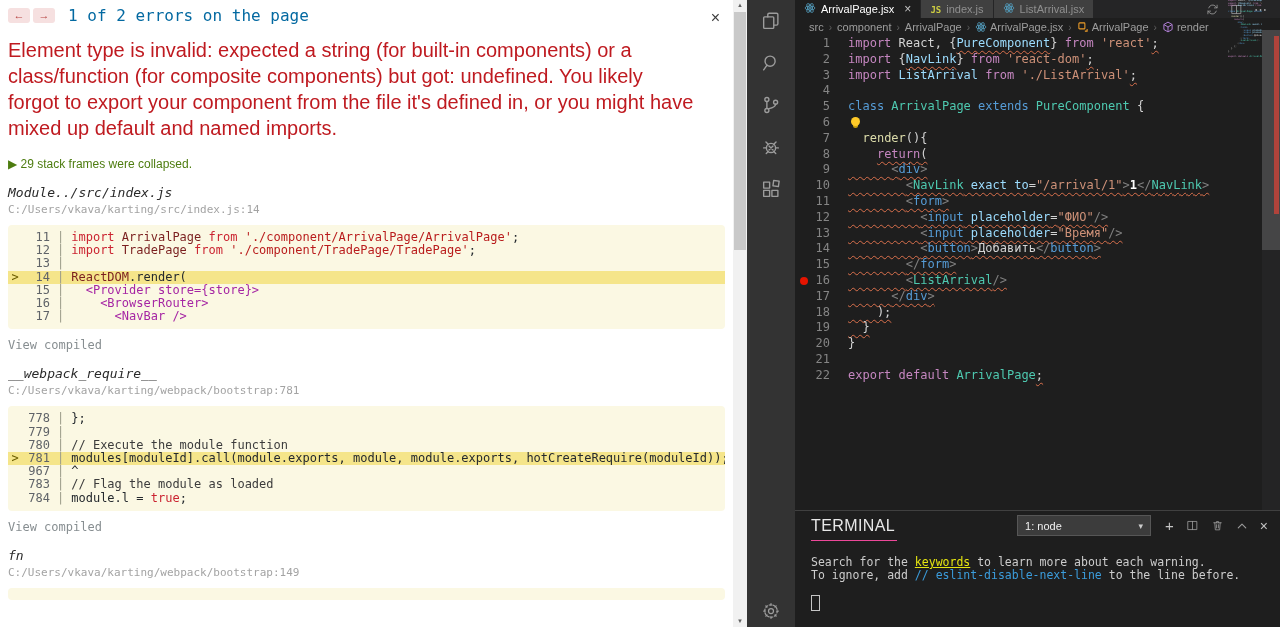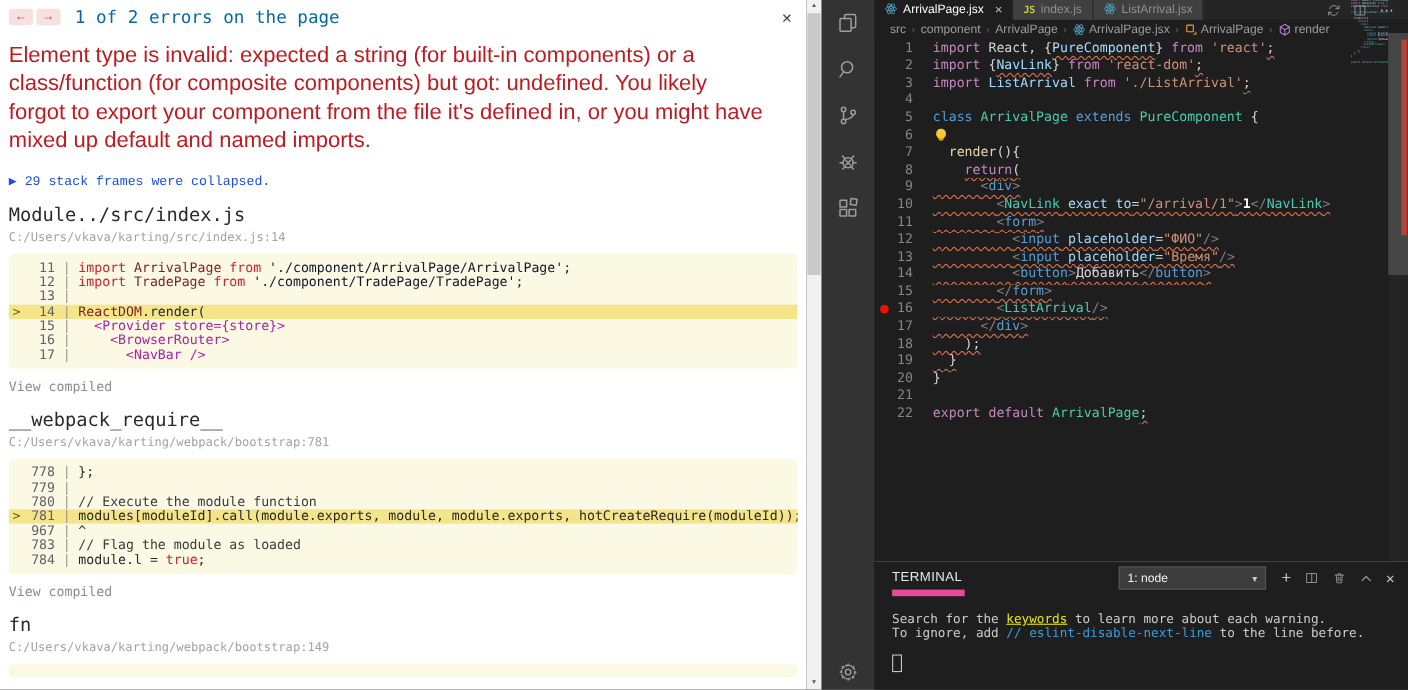--- a/index.html
+++ b/index.html
@@ -8,31 +8,31 @@
 
   
   .overlay{position:absolute;left:0;top:0;width:733px;height:627px;background:#ffffff;overflow:hidden;}
   .ov-header{display:flex;align-items:center;padding:6px 8px 0 8px;}
   .nav-btn{width:22px;height:15px;background:#f6e0e0;border:none;border-radius:3px;color:#b5413f;
            font-size:11px;line-height:13px;margin-right:3px;cursor:pointer;padding:0;}
   .ov-counter{margin-left:10px;font-family:"DejaVu Sans Mono",monospace;font-size:16px;color:#0369a1;}
   .ov-close{position:absolute;top:10px;right:13px;font-size:16px;color:#3c3c3c;cursor:pointer;line-height:16px;}
   .ov-message{margin:12px 38px 0 8px;font-size:20px;line-height:26px;color:#bf1a20;}
   .ov-check{margin:17px 8px 0;font-size:20px;line-height:26px;color:#bf1a20;}
-  .ov-collapsed{margin:16px 8px 0;font-family:Liberation Mono, monospace;font-size:12px;color:#1d4ed8;cursor:pointer;}
-  .frame-title{margin:14px 8px 0;font-family:"DejaVu Sans Mono",monospace;font-size:17px;color:#2a2a2a;}
+  .ov-collapsed{margin:16px 8px 0;font-family:Liberation Sans, sans-serif;font-size:12px;color:#4d7c0f;cursor:pointer;}
+  .frame-title{margin:14px 8px 0;font-family:"DejaVu Sans Mono",monospace;font-size:13px;color:#2a2a2a;font-style:italic;}
   .frame-path{margin:3px 8px 0;font-family:"DejaVu Sans Mono",monospace;font-size:11px;color:#a3a3a3;}
   .codeblock{margin:9px 8px 0;background:#fbf8e3;border-radius:4px;padding:6px 0;
              font-family:"DejaVu Sans Mono",monospace;font-size:12px;line-height:13.2px;overflow:hidden;}
   .cline{display:flex;white-space:pre;}
   .cline.hl{background:#f5e58a;}
   .cline .mark{width:14px;text-align:center;color:#6b5d00;flex:none;}
   .cline .num{width:28px;text-align:right;color:#5f6368;flex:none;}
   .cline .pipe{padding:0 7px;color:#9b9b8a;flex:none;}
-  .o-kw{color:#cb2431;} .o-id{color:#7a1f1f;} .o-str{color:#0f172a;text-align:right;}
+  .o-kw{color:#cb2431;} .o-id{color:#7a1f1f;} .o-str{color:#b91c1c;text-align:right;}
   .o-tag{color:#a626a4;text-align:center;} .o-cm{color:#3c3c3c;} .o-pl{color:#24292e;}
   .view-compiled{margin:9px 8px 0;font-family:"DejaVu Sans Mono",monospace;font-size:12px;color:#878e91;cursor:pointer;}
 
   
   .lscroll{position:absolute;left:733px;top:0;width:14px;height:627px;background:#f1f1f1;}
   .lscroll .arrow{position:absolute;left:0;width:14px;text-align:center;font-size:6px;color:#606060;}
   .sb-thumb{position:absolute;top:12px;left:1px;width:12px;height:238px;background:#c9c9c9;}
 
   
   .activitybar{position:absolute;left:747px;top:0;width:48px;height:627px;background:#333333;}
@@ -68,21 +68,21 @@
   .minimap{position:absolute;top:0;right:18px;width:34px;overflow:hidden;}
   .mline{height:2.7px;line-height:2.7px;font-family:"DejaVu Sans Mono",monospace;font-size:2.4px;white-space:pre;}
   .minimap .wv{text-decoration:none;}
   .ed-track{position:absolute;top:36px;right:0;width:18px;height:474px;background:#242425;}
   .ed-thumb{position:absolute;top:30px;right:0;width:18px;height:220px;background:#454546;cursor:pointer;}
   .ed-marks{position:absolute;top:36px;right:1px;width:5px;height:178px;background:#b0433b;}
 
   
   .panel{position:absolute;top:510px;left:0;width:485px;height:117px;background:#1e1e1e;border-top:1px solid #404040;box-sizing:border-box;}
   .panel-header{height:29px;display:flex;align-items:center;padding:0 12px 0 16px;}
-  .panel-title{font-size:12px;color:#e7e7e7;letter-spacing:.4px;border-bottom:6px solid #ec4899;padding:7px 2px 5px 0;cursor:pointer;}
+  .panel-title{font-size:16px;color:#e7e7e7;letter-spacing:.4px;border-bottom:1px solid #ec4899;padding:7px 2px 5px 0;cursor:pointer;}
   .term-dd{margin-left:auto;width:118px;height:19px;background:#3c3c3c;border:1px solid #565656;color:#f0f0f0;
            font-size:11px;display:flex;align-items:center;justify-content:space-between;padding:0 7px;cursor:pointer;}
   .panel-actions{display:flex;gap:12px;margin-left:14px;align-items:center;color:#c5c5c5;}
   .panel-actions .pa{display:flex;align-items:center;cursor:pointer;font-size:14px;line-height:14px;}
   .term-body{padding:16px 0 0 16px;font-family:"DejaVu Sans Mono",monospace;font-size:11.5px;line-height:13px;}
   .t{color:#cccccc;} .ty{color:#e5e510;text-decoration:underline;text-align:center;} .tb{color:#3b9cdb;}
   .cursor{margin-top:13px;width:7px;height:14px;border:1px solid #c5c5c5;}
 </style>
 </head>
 <body>

